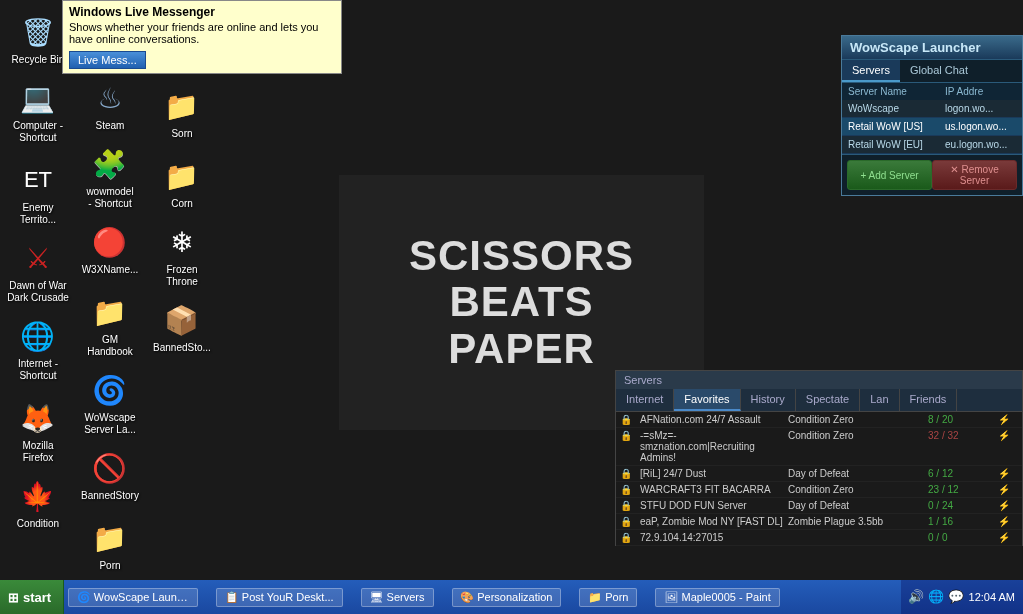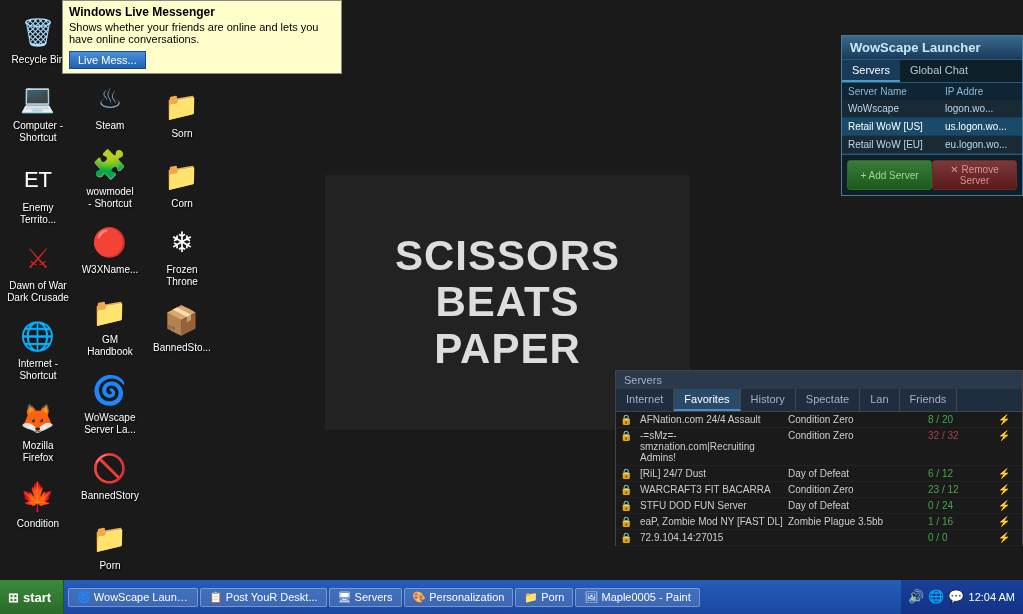--- a/index.html
+++ b/index.html
@@ -93,21 +93,21 @@
       padding: 2px 8px;
       font-size: 11px;
       cursor: pointer;
       margin-top: 4px;
     }
 
     
     .center-image {
       position: absolute;
       top: 175px;
-      left: 325px;
+      left: 339px;
       width: 365px;
       height: 255px;
       background: #222;
       display: flex;
       align-items: center;
       justify-content: center;
       overflow: hidden;
     }
     .scissors-text {
       text-align: center;
@@ -275,21 +275,21 @@
       align-items: center;
       gap: 4px;
       cursor: pointer;
       font-size: 13px;
       font-weight: bold;
       color: #fff;
     }
     .taskbar-items {
       display: flex;
       flex: 1;
-      gap: 2px;
+      gap: 18px;
       padding: 2px 4px;
       overflow: hidden;
     }
     .taskbar-item {
       padding: 2px 8px;
       background: rgba(255,255,255,0.15);
       border: 1px solid rgba(255,255,255,0.3);
       border-radius: 2px;
       font-size: 11px;
       cursor: pointer;
@@ -481,21 +481,21 @@
     <div class="server-nav">
       <div class="server-nav-tab">Internet</div>
       <div class="server-nav-tab active">Favorites</div>
       <div class="server-nav-tab">History</div>
       <div class="server-nav-tab">Spectate</div>
       <div class="server-nav-tab">Lan</div>
       <div class="server-nav-tab">Friends</div>
     </div>
     <div class="server-row">
       <span>🔒</span>
-      <span>AFNation.com 24/4 Assault</span>
+      <span>AFNation.com 24/7 Assault</span>
       <span>Condition Zero</span>
       <span class="server-count">8 / 20</span>
       <span>⚡</span>
     </div>
     <div class="server-row">
       <span>🔒</span>
       <span>-=sMz=-smznation.com|Recruiting Admins!</span>
       <span>Condition Zero</span>
       <span class="server-count-red">32 / 32</span>
       <span>⚡</span>

